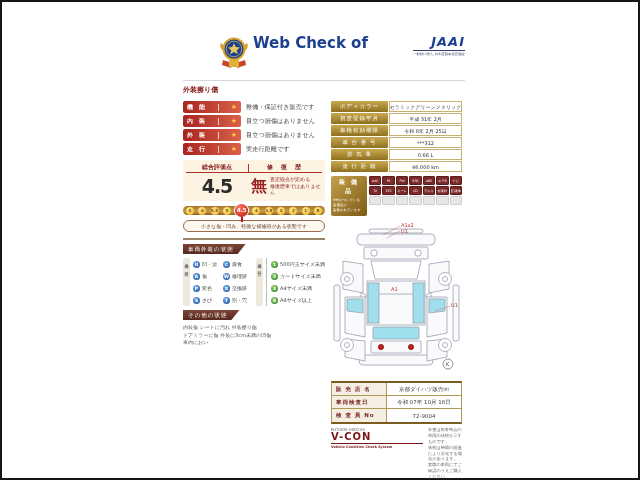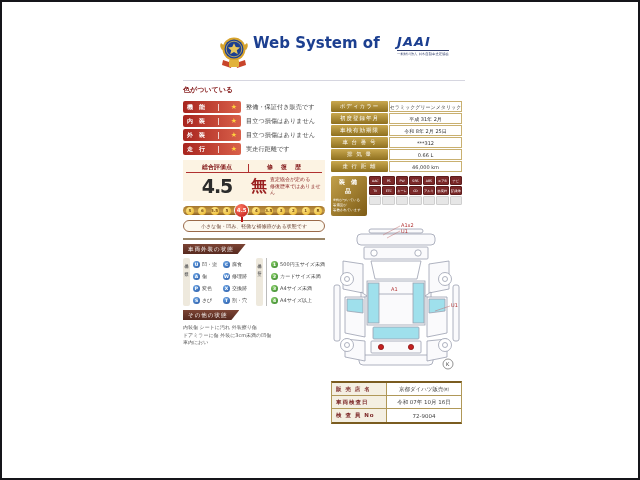--- a/index.html
+++ b/index.html
@@ -5,21 +5,21 @@
   *{margin:0;padding:0;box-sizing:border-box}
   html,body{width:640px;height:480px;background:#fff;font-family:"DejaVu Sans","Liberation Sans",sans-serif;overflow:hidden}
   .frame{position:absolute;inset:0;border:2px solid #15151a;background:#fff}
   .doc{position:absolute;left:181px;top:28px;width:282px}
   
   .header{position:relative;height:48px}
   .emblem{position:absolute;left:36px;top:6px}
   .title{position:absolute;left:70px;top:6px;color:#1c3f90;font-weight:bold;line-height:1.05}
   .t1{font-size:15px}
   .t2{font-size:15px;padding-left:14px}
-  .jaai{position:absolute;right:16px;top:4px;text-align:left}
+  .jaai{position:absolute;right:0;top:4px;text-align:right}
   .jaai-logo{font-size:13px;font-weight:bold;font-style:italic;color:#1c3f90;letter-spacing:1px}
   .jaai-sub{font-size:3.4px;color:#33406e;border-top:1px solid #33406e;margin-top:1px;padding-top:1px}
   .hr-light{border-top:1px solid #d6d6e0;margin-top:2px}
   .model{font-size:7px;color:#8a2424;margin:4px 0 6px;font-weight:bold}
   .cols{display:flex;gap:6px}
   .col-l{width:142px}
   .col-r{width:131px}
   
   .cond-row{display:flex;align-items:center;height:12px;margin-bottom:2px}
   .cond-label{width:58px;height:12px;border-radius:2px;background:linear-gradient(90deg,#a8251f,#d9604a);display:flex;align-items:center;justify-content:space-between;padding:0 4px;color:#fff}
@@ -97,29 +97,29 @@
       <path d="M27 14 Q30 10 28 7 L22 12 Z" fill="#d7a32c"></path>
       <circle cx="15" cy="13" r="11.5" fill="#d7a32c"></circle>
       <circle cx="15" cy="13" r="9.5" fill="#1c3f90"></circle>
       <circle cx="15" cy="13" r="7.8" fill="none" stroke="#e8c65a" stroke-width="0.7"></circle>
       <path d="M15 7.2 L16.8 11 L21 11.4 L17.8 14.2 L18.8 18.3 L15 16.1 L11.2 18.3 L12.2 14.2 L9 11.4 L13.2 11 Z" fill="#e8c65a"></path>
       <path d="M4 24 L13 27 L12 32 L3 29 Z" fill="#c8442a"></path>
       <path d="M26 24 L17 27 L18 32 L27 29 Z" fill="#c8442a"></path>
       <rect x="10" y="24" width="10" height="7" rx="1" fill="#e2b23a"></rect>
     </svg>
     <div class="title">
-      <div class="t1">Web System of</div>
+      <div class="t1">Web Check of</div>
     </div>
     <div class="jaai">
       <div class="jaai-logo">JAAI</div>
       <div class="jaai-sub">一般財団法人 日本自動車査定協会</div>
     </div>
   </div>
   <div class="hr-light"></div>
-  <div class="model">色がついている</div>
+  <div class="model">外装擦り傷</div>
 
   <div class="cols">
 
     <div class="col-l">
 
       <div class="cond-row">
         <div class="cond-label">
           <span class="cl-txt">機 能</span>
           <span class="cl-div"></span>
           <span class="cl-star">★</span>
@@ -381,17 +381,27 @@
         <div class="dealer-row">
           <span class="dealer-label">車両検査日</span>
           <span class="dealer-value">令和 07年 10月 16日</span>
         </div>
         <div class="dealer-row">
           <span class="dealer-label">検 査 員 No</span>
           <span class="dealer-value">72-9004</span>
         </div>
       </div>
 
+      <div class="footer">
+        <div class="f-left">
+          <div class="doc-num">N72005-000234</div>
+          <div class="vcon">V-CON</div>
+          <div class="vcon-sub">Vehicle Condition Check System</div>
+        </div>
+        <div class="disclaimer">本書は検査時点の車両の状態を示すものです。
+状態は時間の経過により変化する場合があります。
+実際の車両にてご確認のうえご購入ください。</div>
+      </div>
     </div>
   </div>
 
 </div>
 </div>
 
 </body></html>

